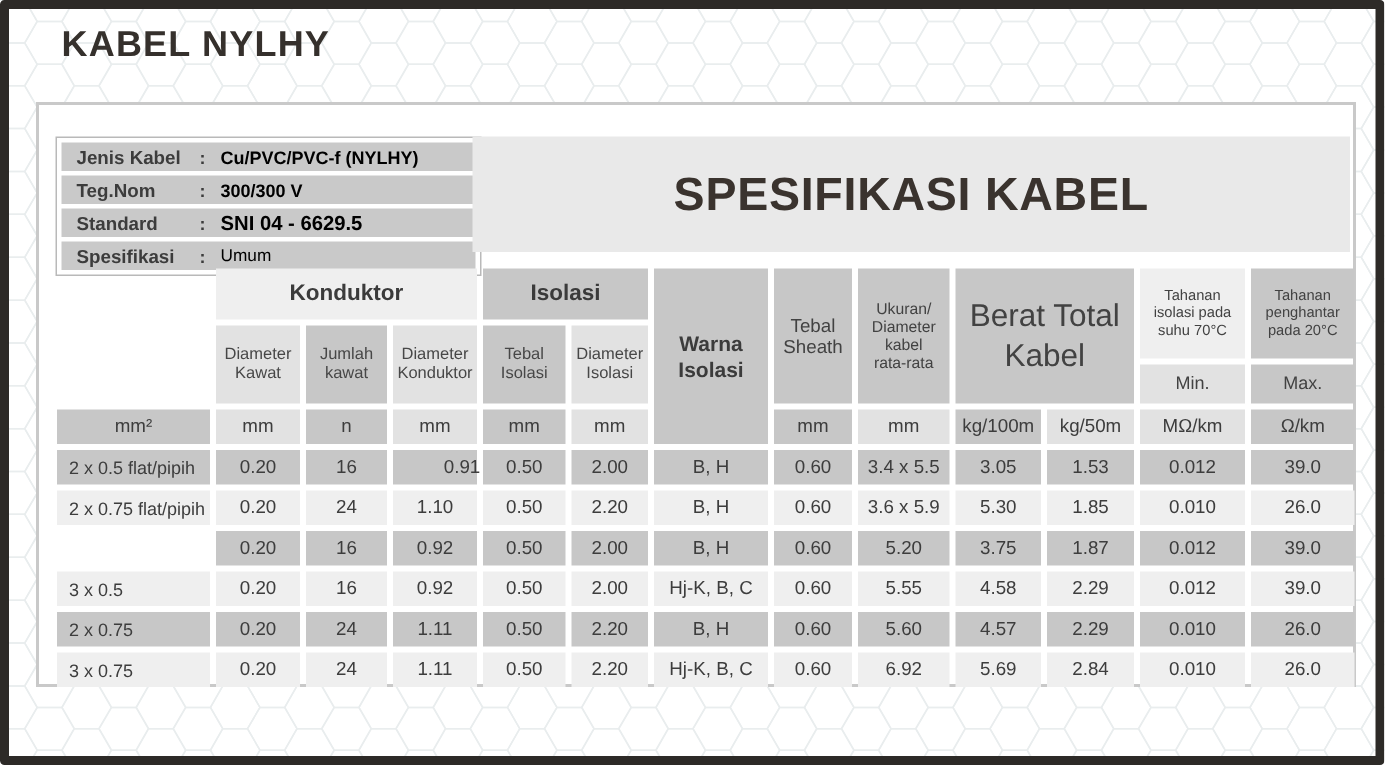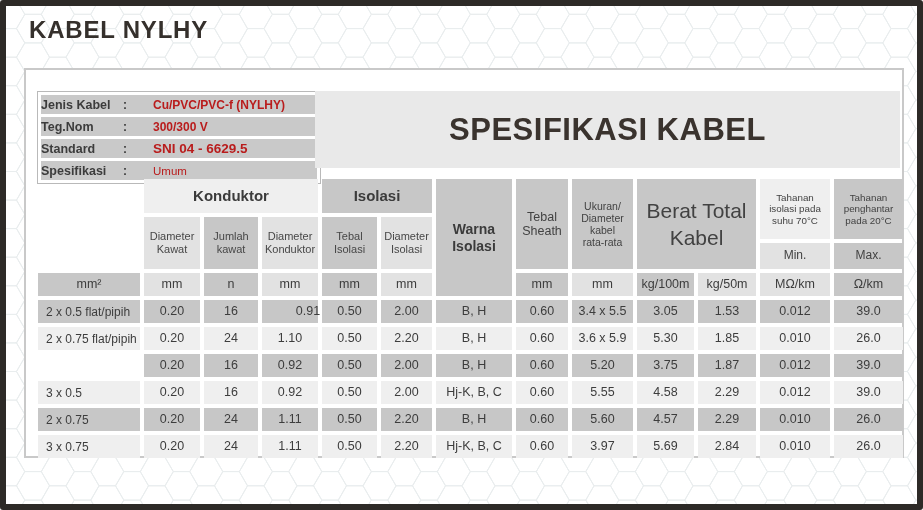--- a/index.html
+++ b/index.html
@@ -8,42 +8,42 @@
     font-family:"Liberation Sans",sans-serif;background:#ffffff;
   }
   #hexbg{position:absolute;left:0;top:0;width:923px;height:510px;}
   #hexbg polygon{fill:none;stroke:var(--hex-line,#e9edee);stroke-width:1;}
   .frame{
     position:absolute;left:0;top:0;right:0;bottom:0;
     border:6px solid var(--frame,#2d2a27);border-radius:3px;
     pointer-events:none;z-index:10;
   }
   .page-title{
-    position:absolute;left:29px;top:16px;margin:0;
+    position:absolute;left:41px;top:16px;margin:0;
     font-size:24px;font-weight:bold;letter-spacing:.8px;
     color:var(--text-dark,#35302c);z-index:5;
   }
   .panel{
     position:absolute;left:24px;top:68px;width:880px;height:390px;
     background:#ffffff;border:2px solid var(--panel-border,#c9c9c9);
     box-sizing:border-box;z-index:5;
   }
   
   .info-box{
     position:absolute;left:11px;top:21px;width:276px;
     border:1px solid #b9b9b9;padding:3px;background:#fff;
   }
   .info-row{
     height:19px;background:var(--bar,#c9c9c9);
     display:flex;align-items:center;margin-bottom:3px;
   }
   .info-row:last-child{margin-bottom:0;}
-  .info-label{font-weight:bold;font-size:12.5px;color:#3c3c3c;width:82px;}
+  .info-label{font-weight:bold;font-size:12.5px;color:#3c3c3c;padding-left:10px;width:82px;}
   .info-colon{font-weight:bold;font-size:12px;color:#3c3c3c;width:10px;}
-  .info-value{font-size:12px;font-weight:bold;color:#b91c1c;margin-left:20px;white-space:nowrap;}
+  .info-value{font-size:12px;font-weight:bold;color:#000000;margin-left:4px;white-space:nowrap;}
   .info-row.r2 .info-value{font-size:13.5px;}
   .info-row.r3 .info-value{font-weight:normal;font-size:11.5px;}
   
   .title-box{
     position:absolute;left:289px;top:21px;width:585px;height:77px;
     background:var(--box-title-bg,#e9e9e9);
     display:flex;align-items:center;justify-content:center;
   }
   .title-box h2{
     margin:0;font-size:31px;font-weight:bold;letter-spacing:.5px;
@@ -1005,21 +1005,21 @@
         <div class="cell data dark" style="grid-area: 9 / 12;">0.010</div>
         <div class="cell data dark" style="grid-area: 9 / 13;">26.0</div>
         <div class="cell data xlight size-col" style="grid-area: 10 / 1;">3 x 0.75</div>
         <div class="cell data xlight" style="grid-area: 10 / 2;">0.20</div>
         <div class="cell data xlight" style="grid-area: 10 / 3;">24</div>
         <div class="cell data xlight" style="grid-area: 10 / 4;">1.11</div>
         <div class="cell data xlight" style="grid-area: 10 / 5;">0.50</div>
         <div class="cell data xlight" style="grid-area: 10 / 6;">2.20</div>
         <div class="cell data xlight" style="grid-area: 10 / 7;">Hj-K, B, C</div>
         <div class="cell data xlight" style="grid-area: 10 / 8;">0.60</div>
-        <div class="cell data xlight" style="grid-area: 10 / 9;">3.97</div>
+        <div class="cell data xlight" style="grid-area: 10 / 9;">6.92</div>
         <div class="cell data xlight" style="grid-area: 10 / 10;">5.69</div>
         <div class="cell data xlight" style="grid-area: 10 / 11;">2.84</div>
         <div class="cell data xlight" style="grid-area: 10 / 12;">0.010</div>
         <div class="cell data xlight" style="grid-area: 10 / 13;">26.0</div>
       </div>
   </div>
 
   <div class="frame"></div>
 </div>
 

